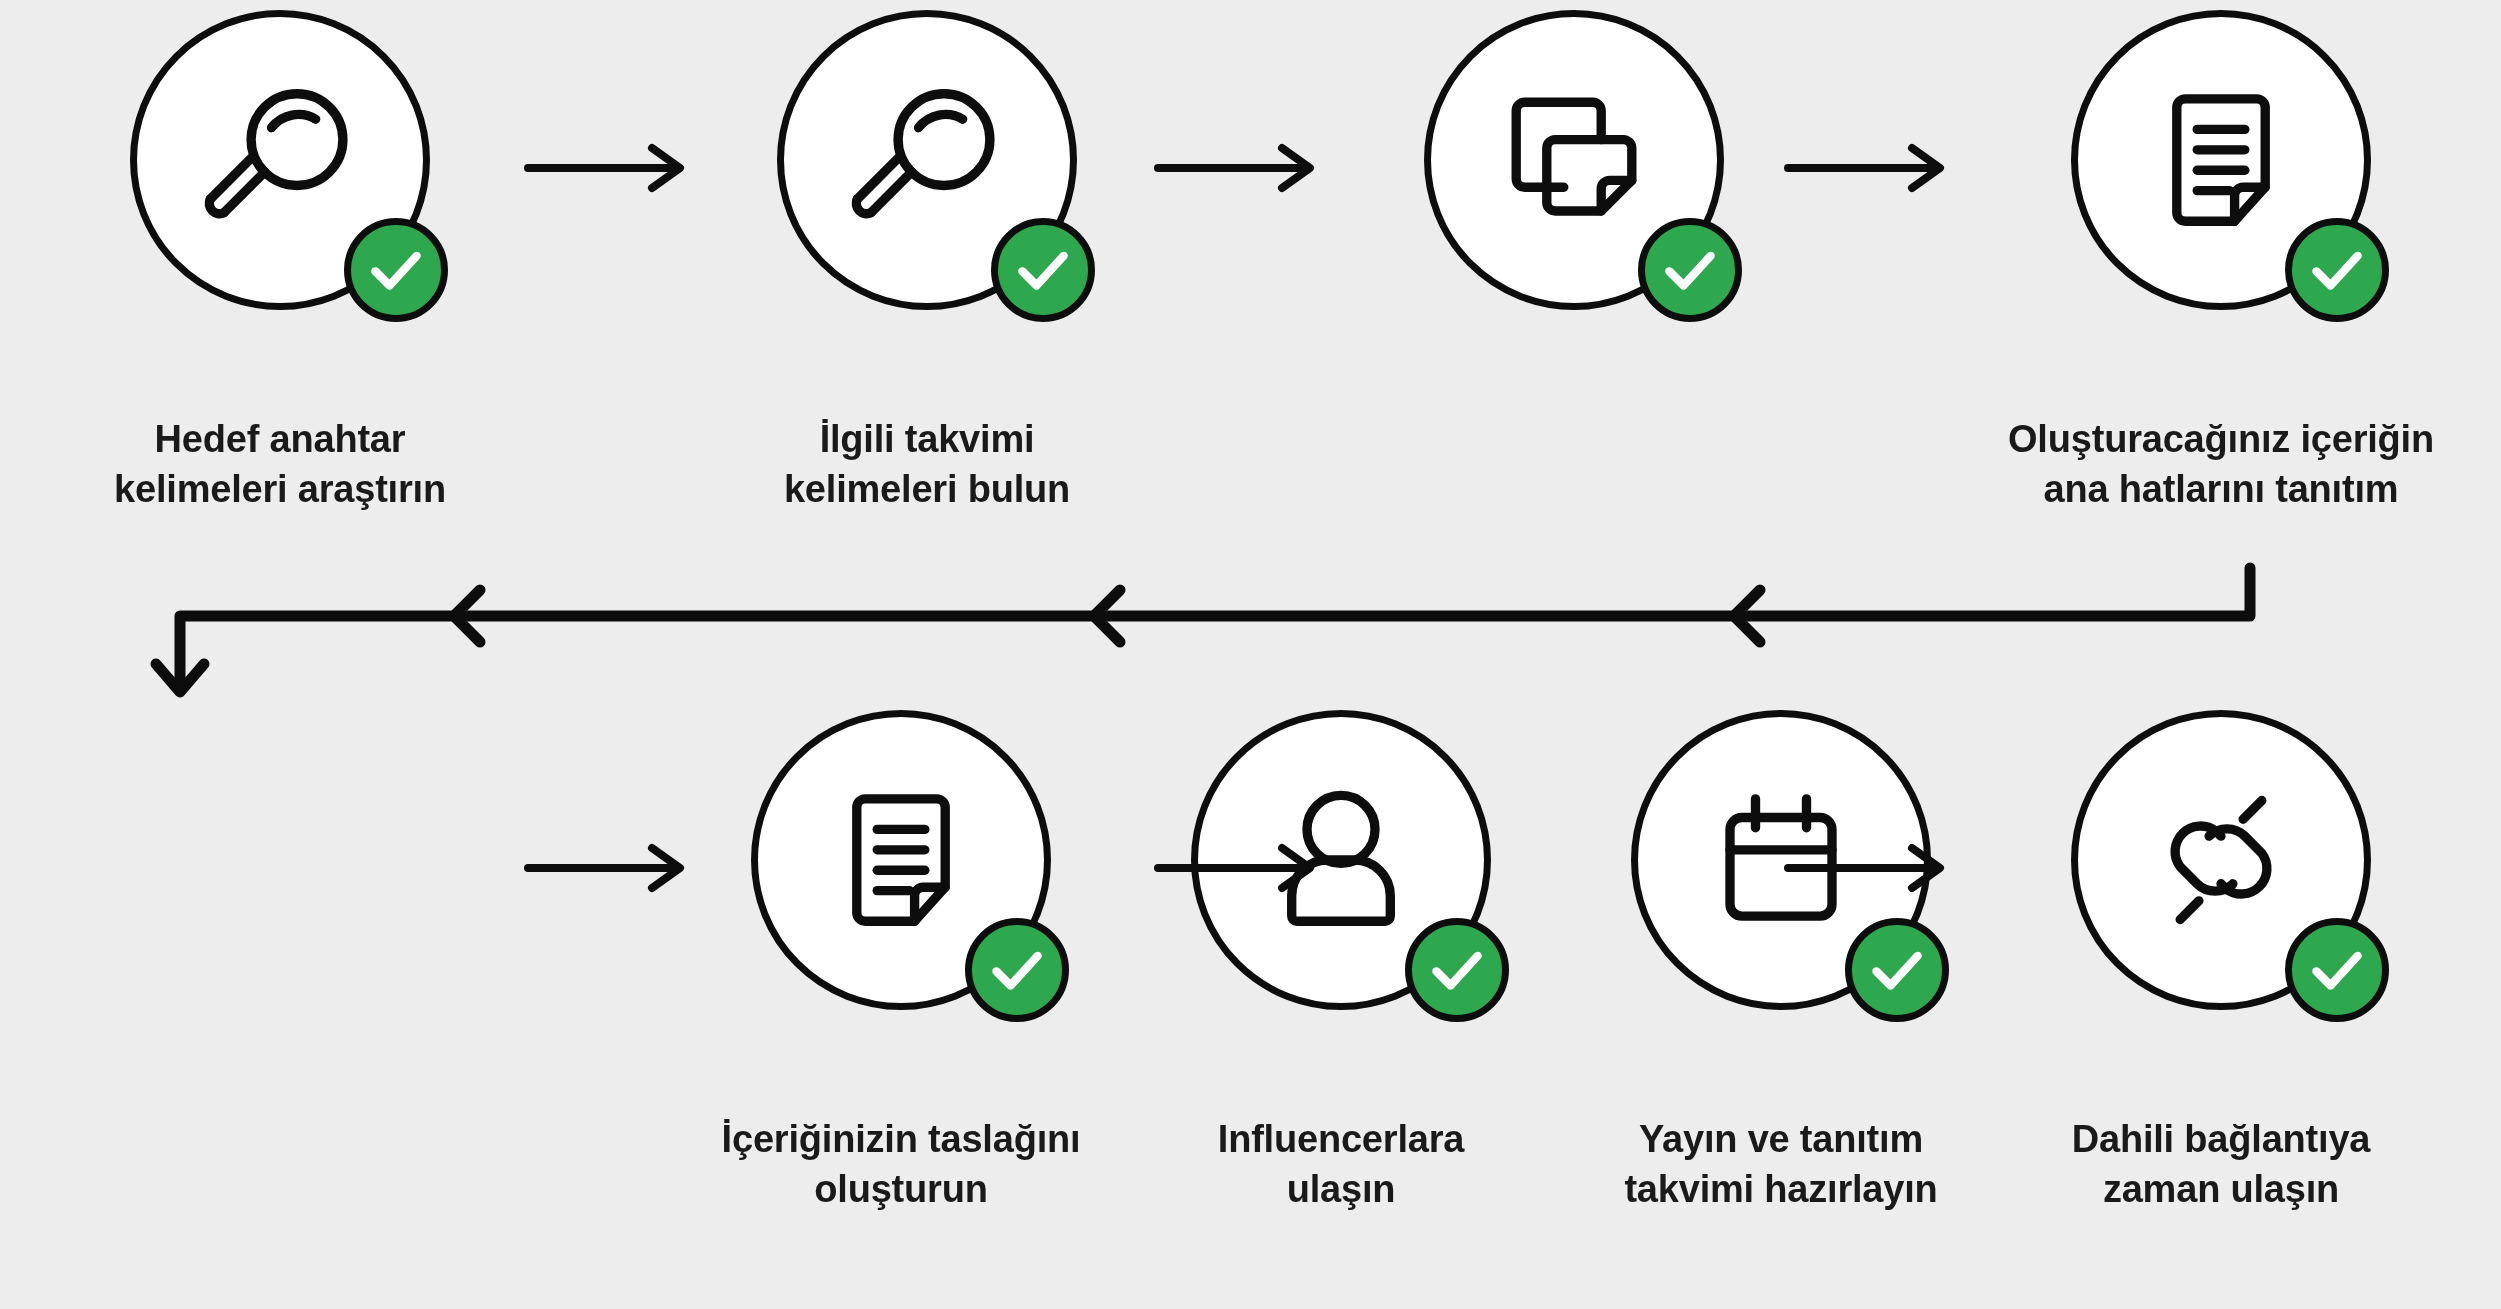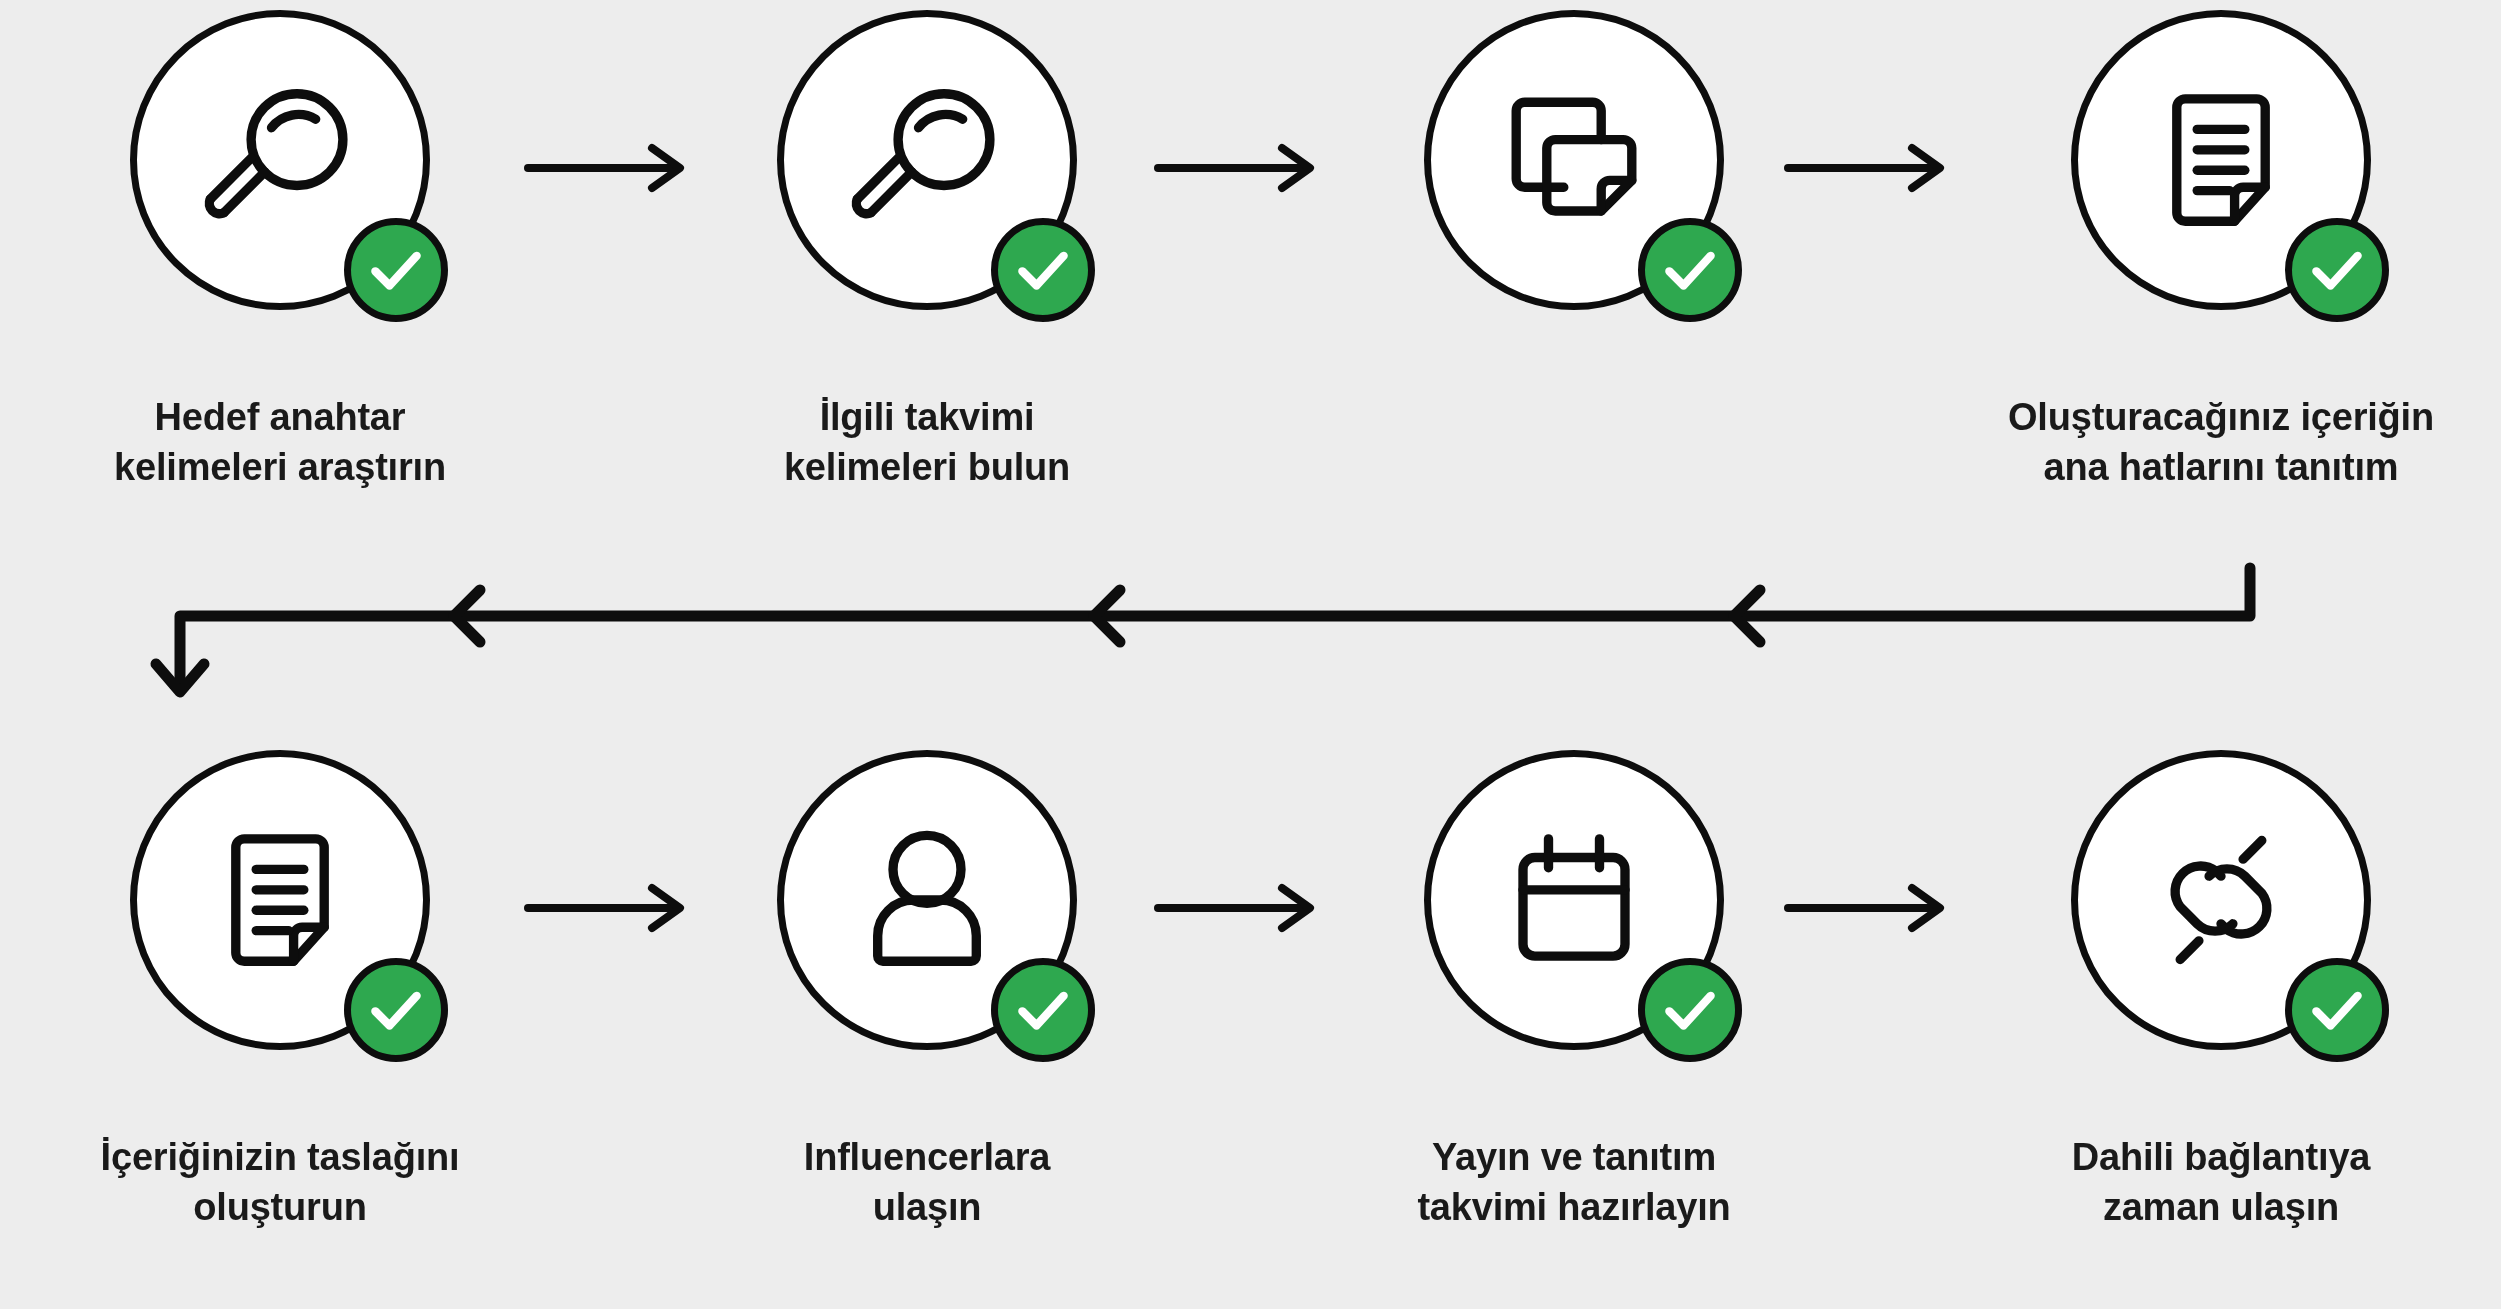--- a/index.html
+++ b/index.html
@@ -28,21 +28,21 @@
     width: 2501px;
     height: 560px;
     display: flex;
     flex-direction: row;
     align-items: flex-start;
     justify-content: space-between;
     box-sizing: border-box;
     padding: 0 60px;
   }
   #row-1 { top: 10px; }
-  #row-2 { top: 750px; }
+  #row-2 { top: 710px; justify-content: flex-end; }
 
   .step {
     position: relative;
     width: 440px;
     display: flex;
     flex-direction: column;
     align-items: center;
   }
 
   
@@ -83,21 +83,21 @@
     border: 7px solid #0d0d0d;
     box-sizing: border-box;
     display: flex;
     align-items: center;
     justify-content: center;
   }
   .check-badge svg { display: block; width: 62px; height: 62px; }
 
   
   .caption {
-    margin-top: 82px;
+    margin-top: 104px;
     text-align: center;
     color: #1a1a1a;
     font-size: 38px;
     font-weight: bold;
     line-height: 1.32;
     letter-spacing: -0.2px;
     width: 460px;
   }
   .caption .l2 { display: block; }
 

